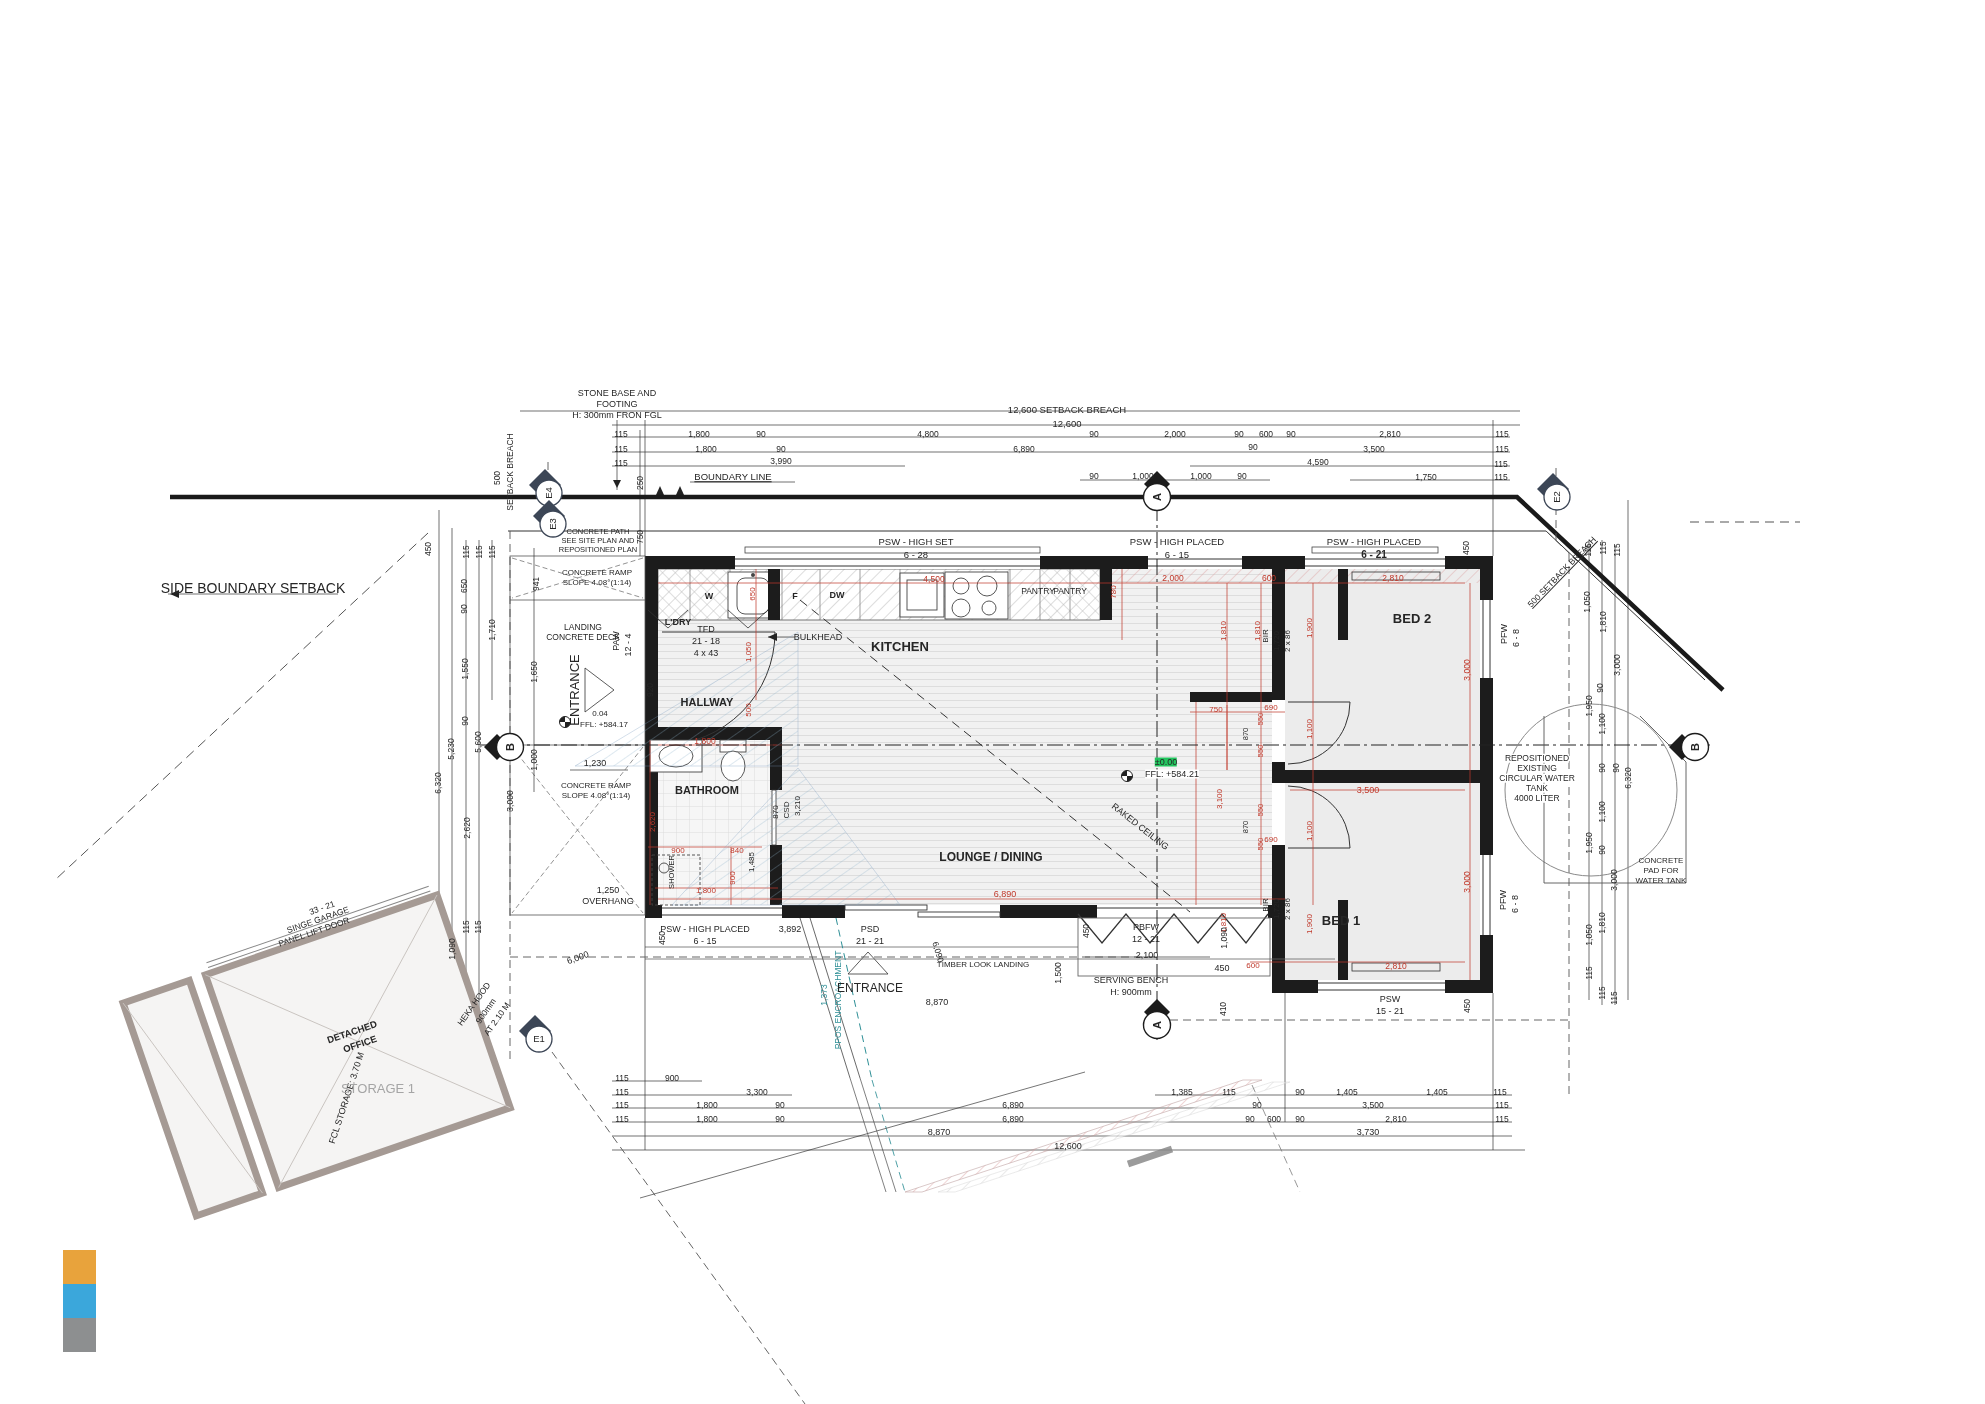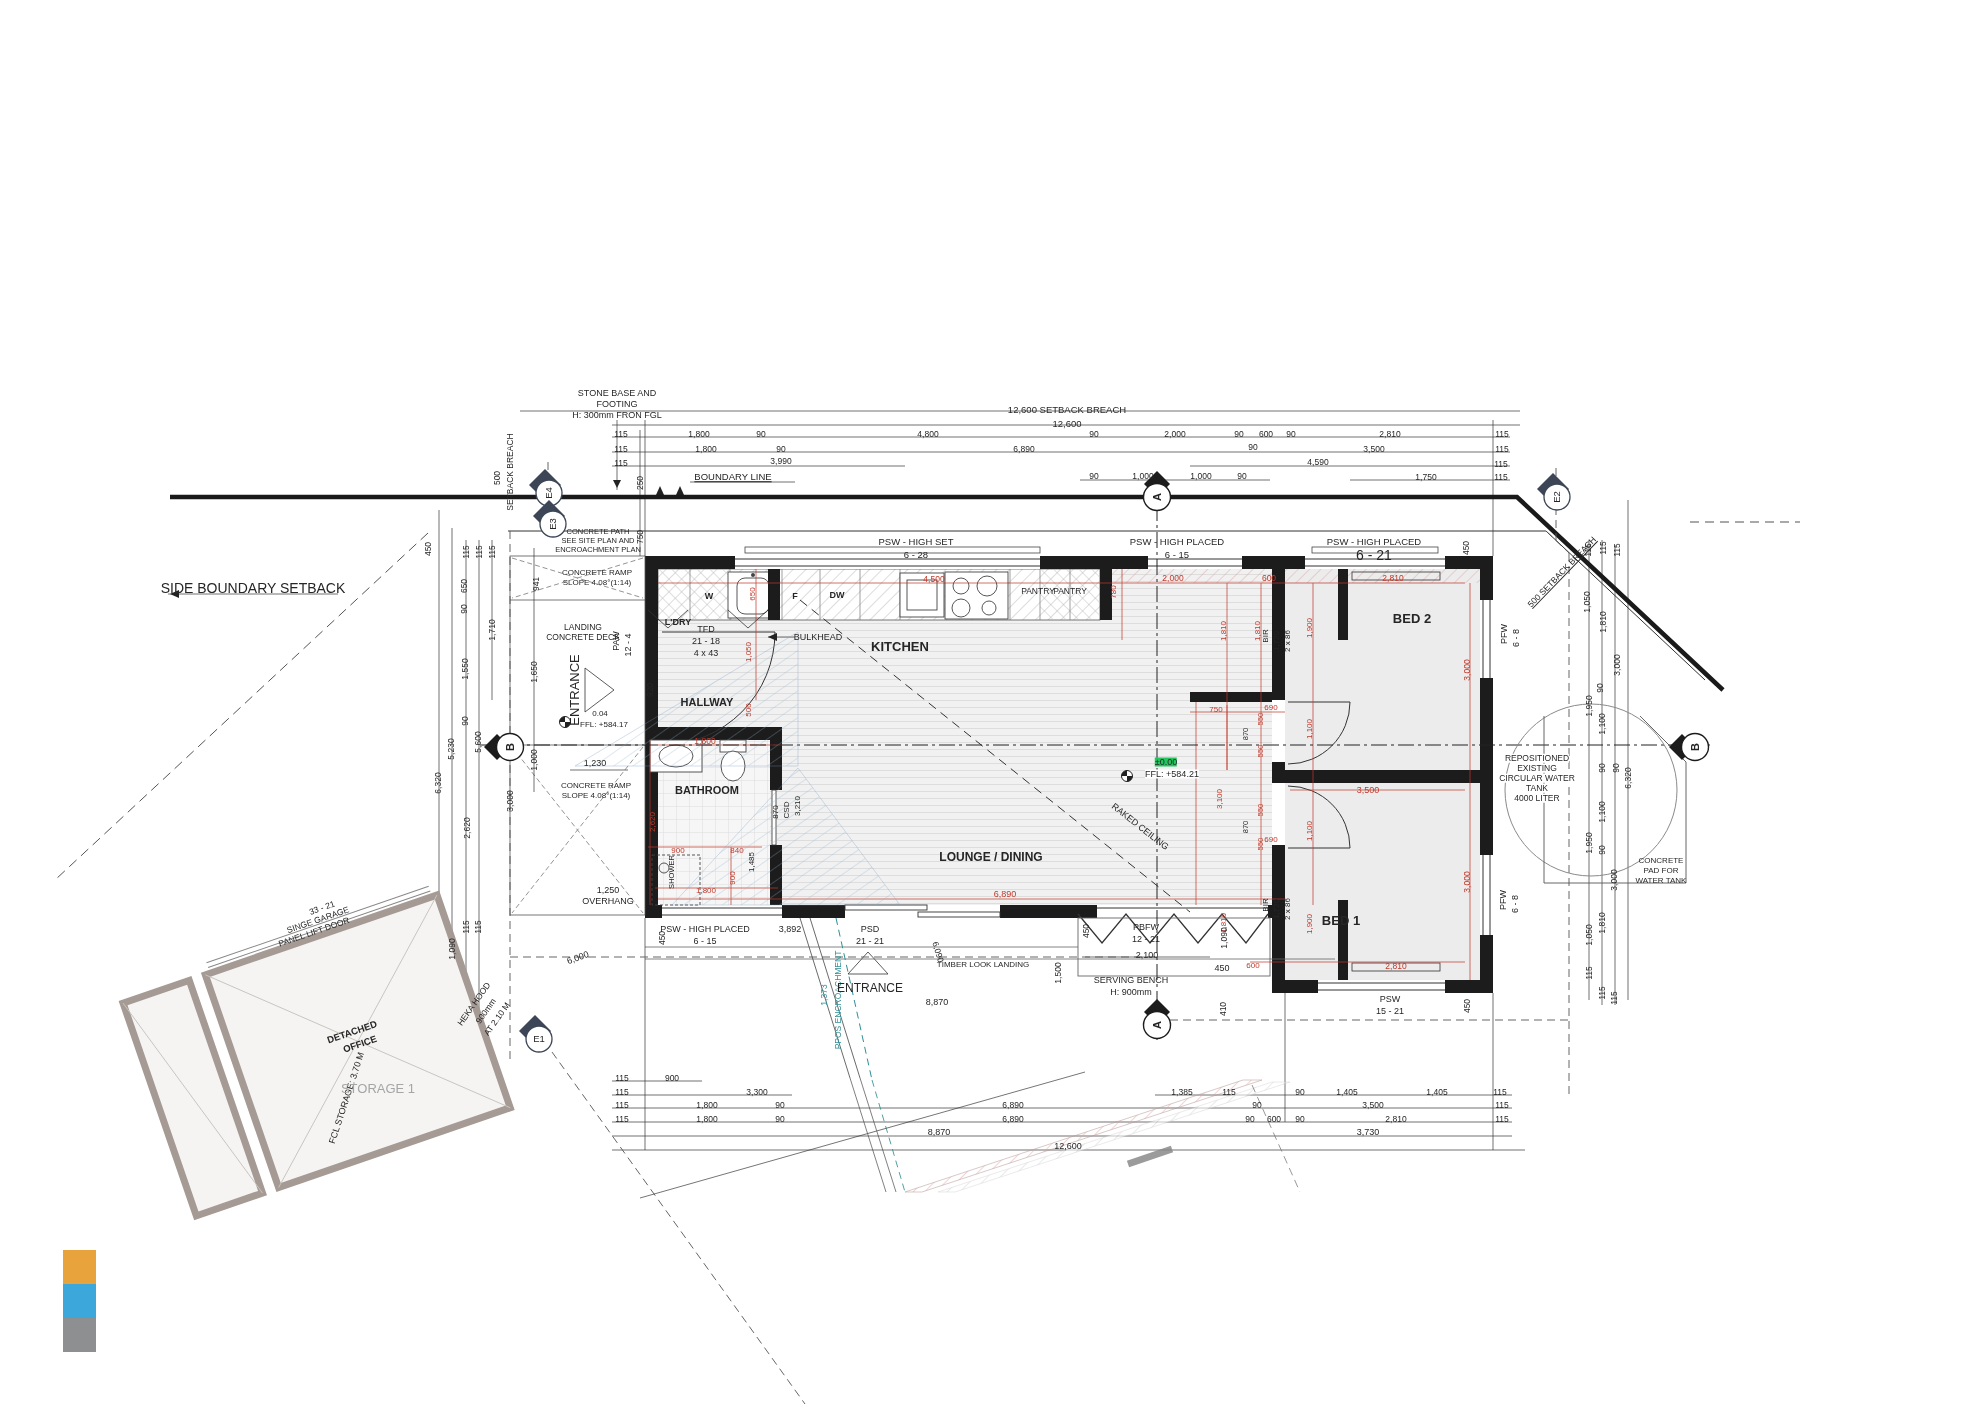--- a/index.html
+++ b/index.html
@@ -402,21 +402,21 @@
       <span class="lbl c-k" style="left: 1426px; top: 477px; font-size: 8.5px; transform: translate(-50%, -50%);">1,750</span>
       <span class="lbl c-k" style="left: 1501px; top: 477px; font-size: 8.5px; transform: translate(-50%, -50%);">115</span>
       <span class="lbl c-k" style="left: 733px; top: 477px; font-size: 9.5px; transform: translate(-50%, -50%); text-decoration: underline;">BOUNDARY LINE</span>
       <span class="lbl c-k" style="left: 640px; top: 483px; font-size: 8.5px; transform: translate(-50%, -50%) rotate(-90deg);">250</span>
       <span class="lbl c-k" style="left: 640px; top: 537px; font-size: 8.5px; transform: translate(-50%, -50%) rotate(-90deg);">750</span>
       <span class="lbl c-k" style="left: 916px; top: 542px; font-size: 9.5px; transform: translate(-50%, -50%);">PSW - HIGH SET</span>
       <span class="lbl c-k" style="left: 916px; top: 555px; font-size: 9.5px; transform: translate(-50%, -50%);">6 - 28</span>
       <span class="lbl c-k" style="left: 1177px; top: 542px; font-size: 9.5px; transform: translate(-50%, -50%);">PSW - HIGH PLACED</span>
       <span class="lbl c-k" style="left: 1177px; top: 555px; font-size: 9.5px; transform: translate(-50%, -50%);">6 - 15</span>
       <span class="lbl c-k" style="left: 1374px; top: 542px; font-size: 9.5px; transform: translate(-50%, -50%);">PSW - HIGH PLACED</span>
-      <span class="lbl c-k" style="left: 1374px; top: 555px; font-size: 14px; transform: translate(-50%, -50%);">6 - 21</span>
+      <span class="lbl c-k" style="left: 1374px; top: 555px; font-size: 10px; transform: translate(-50%, -50%); font-weight: bold;">6 - 21</span>
       <span class="lbl c-k" style="left: 1466px; top: 548px; font-size: 8.5px; transform: translate(-50%, -50%) rotate(-90deg);">450</span>
       <span class="lbl c-k" style="left: 428px; top: 549px; font-size: 8.5px; transform: translate(-50%, -50%) rotate(-90deg);">450</span>
       <span class="lbl c-k" style="left: 466px; top: 552px; font-size: 8.5px; transform: translate(-50%, -50%) rotate(-90deg);">115</span>
       <span class="lbl c-k" style="left: 479px; top: 552px; font-size: 8.5px; transform: translate(-50%, -50%) rotate(-90deg);">115</span>
       <span class="lbl c-k" style="left: 492px; top: 552px; font-size: 8.5px; transform: translate(-50%, -50%) rotate(-90deg);">115</span>
       <span class="lbl c-k" style="left: 464px; top: 586px; font-size: 8.5px; transform: translate(-50%, -50%) rotate(-90deg);">650</span>
       <span class="lbl c-k" style="left: 464px; top: 609px; font-size: 8.5px; transform: translate(-50%, -50%) rotate(-90deg);">90</span>
       <span class="lbl c-k" style="left: 492px; top: 630px; font-size: 8.5px; transform: translate(-50%, -50%) rotate(-90deg);">1,710</span>
       <span class="lbl c-k" style="left: 465px; top: 669px; font-size: 8.5px; transform: translate(-50%, -50%) rotate(-90deg);">1,550</span>
       <span class="lbl c-k" style="left: 465px; top: 721px; font-size: 8.5px; transform: translate(-50%, -50%) rotate(-90deg);">90</span>
@@ -427,21 +427,21 @@
       <span class="lbl c-k" style="left: 536px; top: 584px; font-size: 8.5px; transform: translate(-50%, -50%) rotate(-90deg);">941</span>
       <span class="lbl c-k" style="left: 534px; top: 672px; font-size: 8.5px; transform: translate(-50%, -50%) rotate(-90deg);">1,650</span>
       <span class="lbl c-k" style="left: 534px; top: 760px; font-size: 8.5px; transform: translate(-50%, -50%) rotate(-90deg);">1,000</span>
       <span class="lbl c-k" style="left: 510px; top: 801px; font-size: 8.5px; transform: translate(-50%, -50%) rotate(-90deg);">3,000</span>
       <span class="lbl c-k" style="left: 595px; top: 763px; font-size: 9px; transform: translate(-50%, -50%);">1,230</span>
       <span class="lbl c-k" style="left: 253px; top: 588px; font-size: 14px; transform: translate(-50%, -50%); ">SIDE BOUNDARY SETBACK</span>
       <span class="lbl c-k" style="left: 497px; top: 478px; font-size: 8.5px; transform: translate(-50%, -50%) rotate(-90deg);">500</span>
       <span class="lbl c-k" style="left: 510px; top: 472px; font-size: 8.5px; transform: translate(-50%, -50%) rotate(-90deg);">SETBACK BREACH</span>
       <span class="lbl c-k" style="left: 598px; top: 532px; font-size: 7.5px; transform: translate(-50%, -50%);">CONCRETE PATH</span>
       <span class="lbl c-k" style="left: 598px; top: 541px; font-size: 7.5px; transform: translate(-50%, -50%);">SEE SITE PLAN AND</span>
-      <span class="lbl c-k" style="left: 598px; top: 550px; font-size: 7.5px; transform: translate(-50%, -50%);">ENCROACHMENT PLAN</span>
+      <span class="lbl c-k" style="left: 598px; top: 550px; font-size: 7.5px; transform: translate(-50%, -50%);">REPOSITIONED PLAN</span>
       <span class="lbl c-k" style="left: 597px; top: 573px; font-size: 8px; transform: translate(-50%, -50%);">CONCRETE RAMP</span>
       <span class="lbl c-k" style="left: 597px; top: 583px; font-size: 8px; transform: translate(-50%, -50%);">SLOPE 4.08°(1:14)</span>
       <span class="lbl c-k" style="left: 583px; top: 627px; font-size: 8.5px; transform: translate(-50%, -50%);">LANDING</span>
       <span class="lbl c-k" style="left: 583px; top: 637px; font-size: 8.5px; transform: translate(-50%, -50%);">CONCRETE DECK</span>
       <span class="lbl c-k" style="left: 616px; top: 641px; font-size: 9px; transform: translate(-50%, -50%) rotate(-90deg);">PAW</span>
       <span class="lbl c-k" style="left: 628px; top: 645px; font-size: 9px; transform: translate(-50%, -50%) rotate(-90deg);">12 - 4</span>
       <span class="lbl c-k" style="left: 574px; top: 690px; font-size: 13px; transform: translate(-50%, -50%) rotate(-90deg);">ENTRANCE</span>
       <span class="lbl c-k" style="left: 600px; top: 714px; font-size: 8px; transform: translate(-50%, -50%);">0.04</span>
       <span class="lbl c-k" style="left: 604px; top: 725px; font-size: 8px; transform: translate(-50%, -50%); background: rgb(255, 255, 255);">FFL: +584.17</span>
       <span class="lbl c-k" style="left: 596px; top: 786px; font-size: 8px; transform: translate(-50%, -50%);">CONCRETE RAMP</span>

